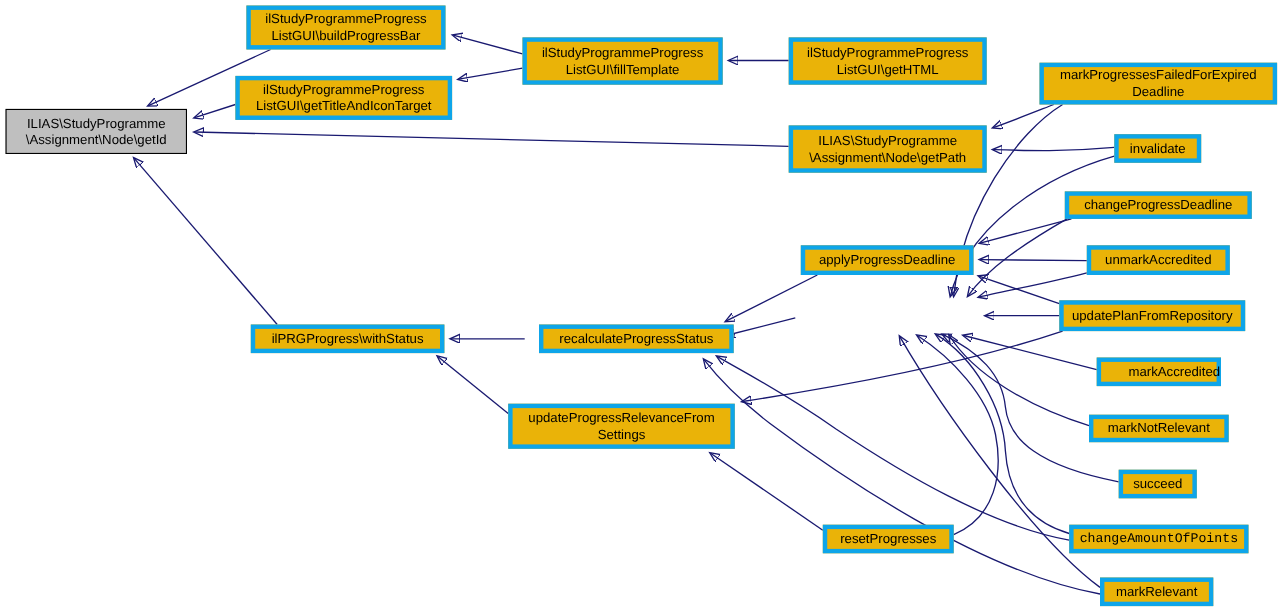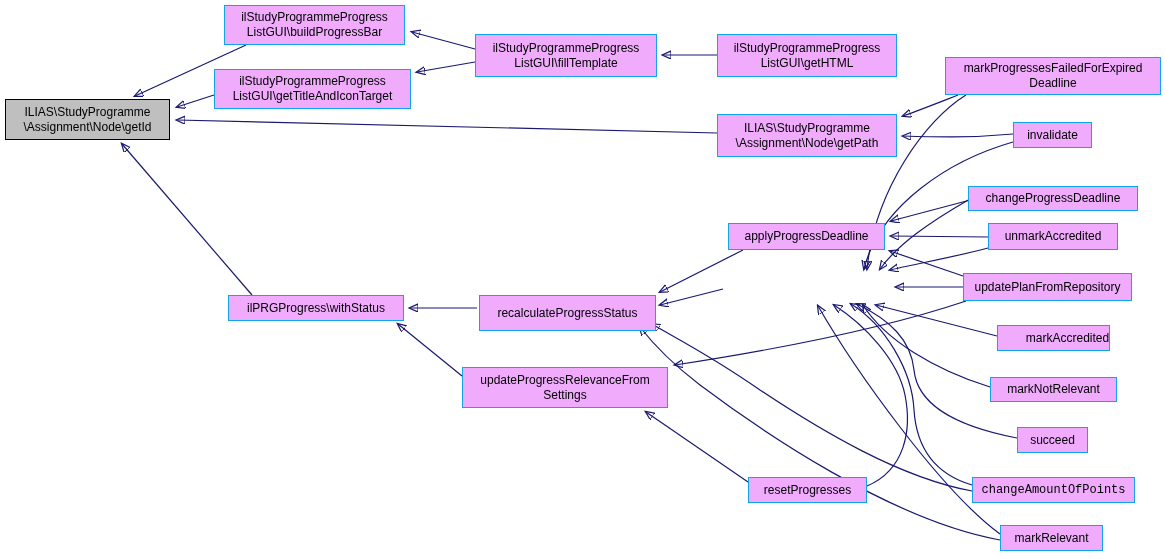--- a/index.html
+++ b/index.html
@@ -8,22 +8,22 @@
     width:1165px;height:559px;
     background:#ffffff;
     font-family:"Liberation Sans","DejaVu Sans",sans-serif;
     overflow:hidden;
   }
   .edges{position:absolute;left:0;top:0;width:1165px;height:559px;}
   .edges path{fill:none;stroke:#191970;stroke-width:1.2px;}
   .node{
     position:absolute;
     box-sizing:border-box;
-    background:#f0abfc;
-    border:1px solid #0ea5e9;
+    background:#eab308;
+    border:4px solid #0ea5e9;
     color:#000000;
     font-size:12px;
     line-height:15px;
     display:flex;
     align-items:center;
     justify-content:center;
     text-align:center;
     white-space:pre-line;
     cursor:pointer;
   }
@@ -84,26 +84,26 @@
 ListGUI\getTitleAndIconTarget</div>
   <div class="node" style="left:475px;top:34px;width:182px;height:43px;">ilStudyProgrammeProgress
 ListGUI\fillTemplate</div>
   <div class="node" style="left:717px;top:34px;width:180px;height:43px;">ilStudyProgrammeProgress
 ListGUI\getHTML</div>
   <div class="node" style="left:717px;top:114px;width:180px;height:43px;">ILIAS\StudyProgramme
 \Assignment\Node\getPath</div>
   <div class="node" style="left:945px;top:57px;width:216px;height:38px;">markProgressesFailedForExpired
 Deadline</div>
   <div class="node" style="left:1013px;top:122px;width:79px;height:26px;">invalidate</div>
-  <div class="node" style="left:968px;top:174px;width:170px;height:25px;margin-top:12px;">changeProgressDeadline</div>
+  <div class="node" style="left:968px;top:174px;width:170px;height:25px;">changeProgressDeadline</div>
   <div class="node" style="left:728px;top:223px;width:157px;height:27px;">applyProgressDeadline</div>
   <div class="node" style="left:988px;top:223px;width:130px;height:27px;">unmarkAccredited</div>
   <div class="node" style="left:963px;top:273px;width:169px;height:28px;">updatePlanFromRepository</div>
   <div class="node" style="left:228px;top:295px;width:176px;height:26px;">ilPRGProgress\withStatus</div>
-  <div class="node" style="left:479px;top:295px;width:177px;height:36px;">recalculateProgressStatus</div>
+  <div class="node" style="left:490px;top:295px;width:177px;height:26px;">recalculateProgressStatus</div>
   <div class="node" style="left:462px;top:367px;width:206px;height:41px;">updateProgressRelevanceFrom
 Settings</div>
   <div class="node" style="left:997px;top:325px;width:113px;height:26px;padding-left:28px;">markAccredited</div>
   <div class="node" style="left:990px;top:377px;width:127px;height:25px;">markNotRelevant</div>
   <div class="node" style="left:1017px;top:427px;width:71px;height:26px;">succeed</div>
   <div class="node" style="left:748px;top:477px;width:119px;height:26px;">resetProgresses</div>
   <div class="node" style="left:972px;top:477px;width:163px;height:26px;font-family:Liberation Mono, monospace;">changeAmountOfPoints</div>
   <div class="node" style="left:1000px;top:525px;width:103px;height:26px;">markRelevant</div>
 
 </div>

